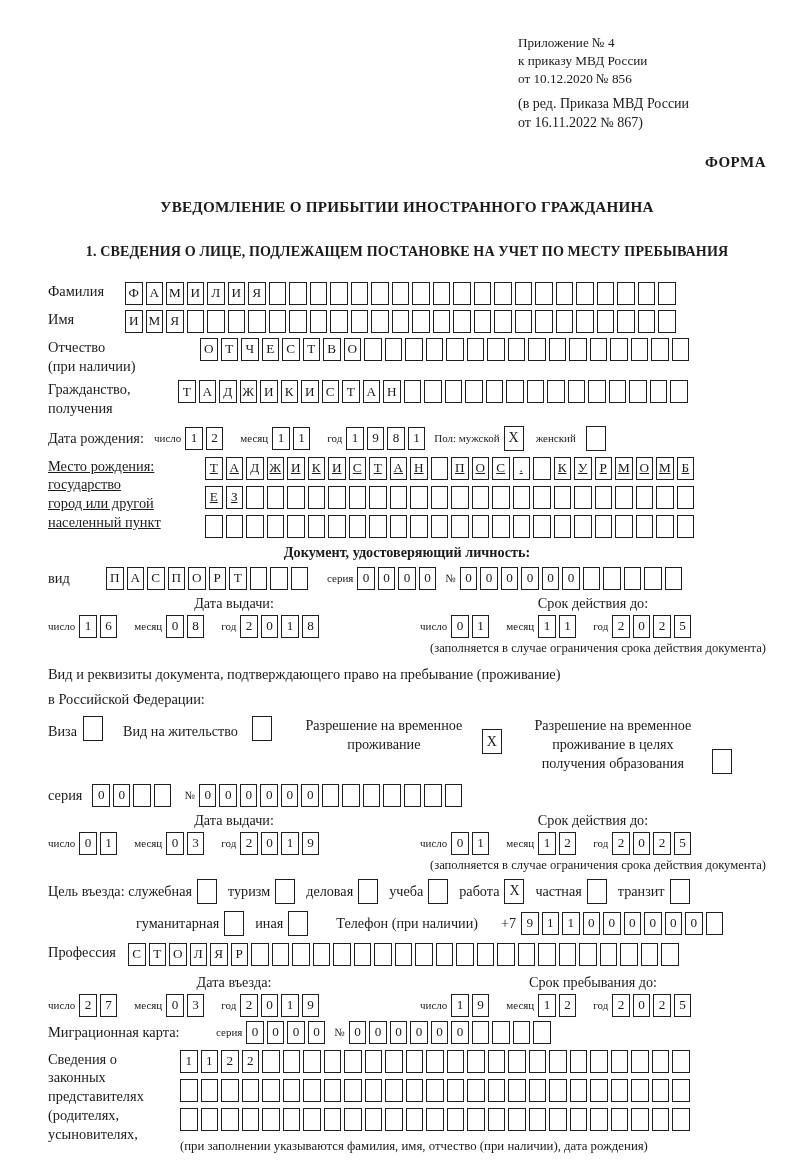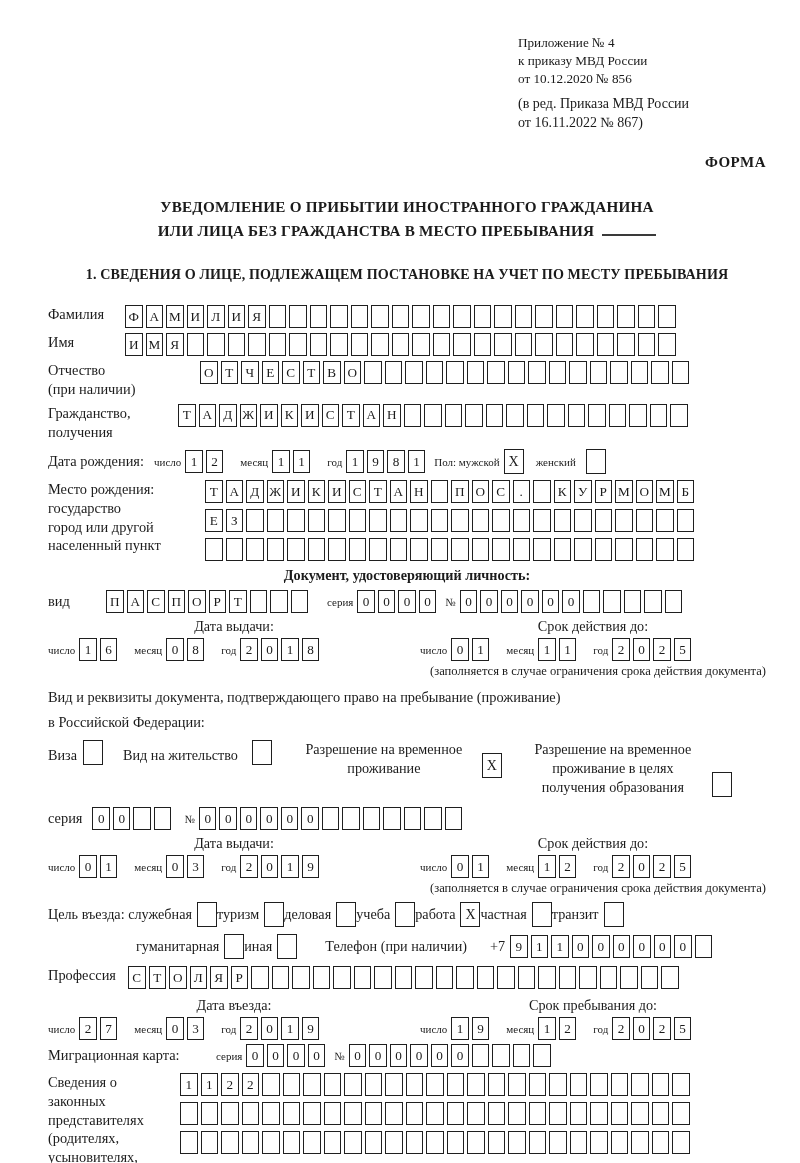--- a/index.html
+++ b/index.html
@@ -40,42 +40,41 @@
 
   .intro{font-size:14.4px;line-height:1.75;margin-top:4px;}
   .permits{display:flex;align-items:flex-start;margin-top:4px;margin-bottom:10px;}
   .opt{display:flex;align-items:flex-end;}
   .opt .olbl{font-size:14.2px;line-height:1.35;}
   .tcenter{text-align:center;font-family:Liberation Serif, serif;}
   .mr6{margin-right:6px;}
 
   .purpose{display:flex;align-items:center;margin-bottom:7px;flex-wrap:nowrap;}
   .purpose .plbl{font-size:14.2px;margin-right:5px;flex:none;}
-  .purpose .pgap{margin-left:0;}
+  .purpose .pgap{margin-left:11px;}
 
   .caption{font-size:12.8px;margin-top:8px;}
 </style>
 </head>
 <body>
 
 <div class="page">
 
   <div class="ref-block">
     <div>Приложение № 4</div>
     <div>к приказу МВД России</div>
     <div>от 10.12.2020 № 856</div>
     <div class="small gap">(в ред. Приказа МВД России</div>
     <div class="small">от 16.11.2022 № 867)</div>
   </div>
 
   <div class="forma">ФОРМА</div>
 
   <div class="title">
     <div>УВЕДОМЛЕНИЕ О ПРИБЫТИИ ИНОСТРАННОГО ГРАЖДАНИНА</div>
-    <div><span>ИЛИ ЛИЦА БЕЗ ГРАЖДАНСТВА В МЕСТО ПРЕБЫВАНИЯ</span><span class="blank-line"></span></div>
   </div>
 
   <div class="section-heading">1. СВЕДЕНИЯ О ЛИЦЕ, ПОДЛЕЖАЩЕМ ПОСТАНОВКЕ НА УЧЕТ ПО МЕСТУ ПРЕБЫВАНИЯ</div>
 
   <div class="rows">
 
     <div class="frow">
       <span class="lbl w75">Фамилия</span>
       <span class="cells">
           <span class="cell">Ф</span>
@@ -226,21 +225,21 @@
           <span class="cell">9</span>
           <span class="cell">8</span>
           <span class="cell">1</span>
         </span>
       <span class="dlbl" style="margin-left:6px;">Пол: мужской</span>
       <span class="cb">X</span>
       <span class="dlbl" style="margin-left:12px;">женский</span>
       <span class="cb" style="margin-left:6px;"></span>
     </div>
 
-    <div class="frow" style="margin-top:6px;">
+    <div class="frow" style="margin-top:6px;text-decoration:underline;">
       <span class="lbl w155">
         <span>Место рождения:</span><br>
         <span>государство</span><br>
         <span>город или другой</span><br>
         <span>населенный пункт</span>
       </span>
       <span class="stack">
         <span class="cells">
             <span class="cell">Т</span>
             <span class="cell">А</span>

